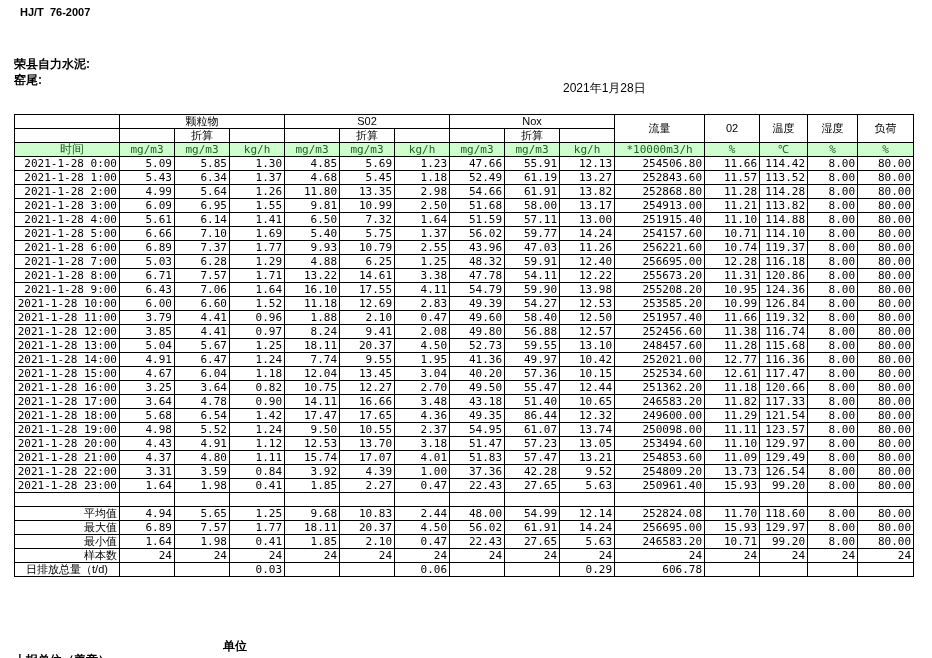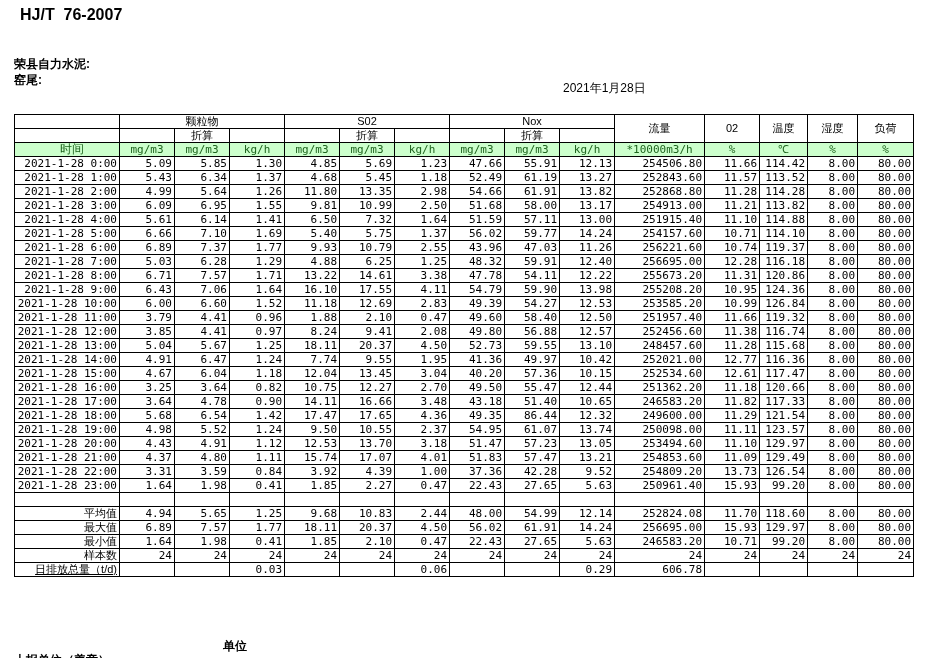--- a/index.html
+++ b/index.html
@@ -2,21 +2,21 @@
 <html><head>
 <meta charset="utf-8">
 <style>
   * { margin:0; padding:0; box-sizing:border-box; }
   html,body { background:#fff; }
   .sheet {
     position:relative; width:932px; height:658px; background:#ffffff;
     font-family:"Liberation Sans", sans-serif; color:#000;
   }
   .abs { position:absolute; white-space:pre; }
-  .std { left:20px; top:6px; font-size:16px; font-weight:bold; }
+  .std { left:20px; top:6px; font-size:11px; font-weight:bold; }
   .title { left:207px; top:23px; font-size:14px; font-weight:bold; letter-spacing:1px; }
   .company { left:14px; top:56px; font-size:12px; font-weight:bold; }
   .kiln { left:14px; top:72px; font-size:12px; font-weight:bold; }
   .rdate { left:563px; top:80px; font-size:12px; }
 
   table.report {
     position:absolute; left:14px; top:114px; width:899px;
     border-collapse:collapse; table-layout:fixed;
   }
   table.report td {
@@ -24,21 +24,21 @@
     height:13.7px; line-height:13px; font-size:11px; padding:0 2px;
   }
   thead td { height:14.7px; }
   td.ghead { text-align:center; font-size:12px; font-family:"Liberation Sans",sans-serif; }
   td.green { background:#ccffcc; color:#1e641e; text-align:center;
              font-family:"DejaVu Sans Mono",monospace; font-size:11px; }
   td.green.cn { font-family:"Liberation Sans",sans-serif; font-size:12px;padding-left:12px; }
   td.num { text-align:right; font-family:"DejaVu Sans Mono",monospace; padding-right:6px; }
   td.time { text-align:right; font-family:"DejaVu Sans Mono",monospace; padding-right:3px; }
   td.slabel { text-align:right; font-size:12px; padding-right:4px; }
-  td.slabel-left { text-align:right; font-size:12px; padding-left:1px;text-decoration:underline; }
+  td.slabel-left { text-align:center; font-size:12px; padding-left:1px; }
 
   .footer1 { left:14px; top:619px; font-size:12px; font-weight:bold; }
   .footer2 { left:14px; top:636px; font-size:12px; font-weight:bold;margin-top:16px; }
   .footer3 { left:203px; top:638px; font-size:12px; font-weight:bold;margin-left:20px; }
 </style>
 </head>
 <body>
 
 <div class="sheet">
 

